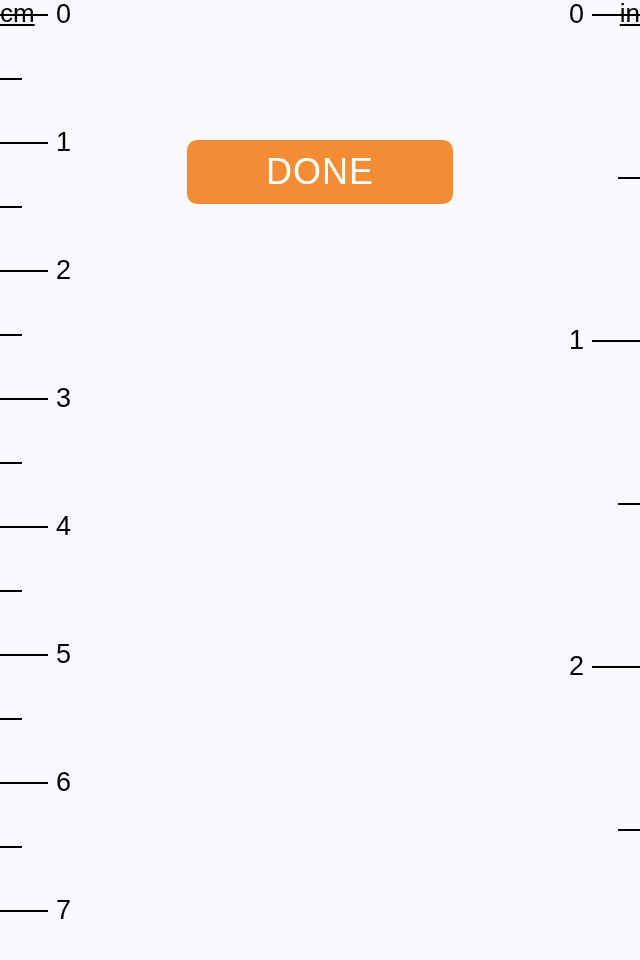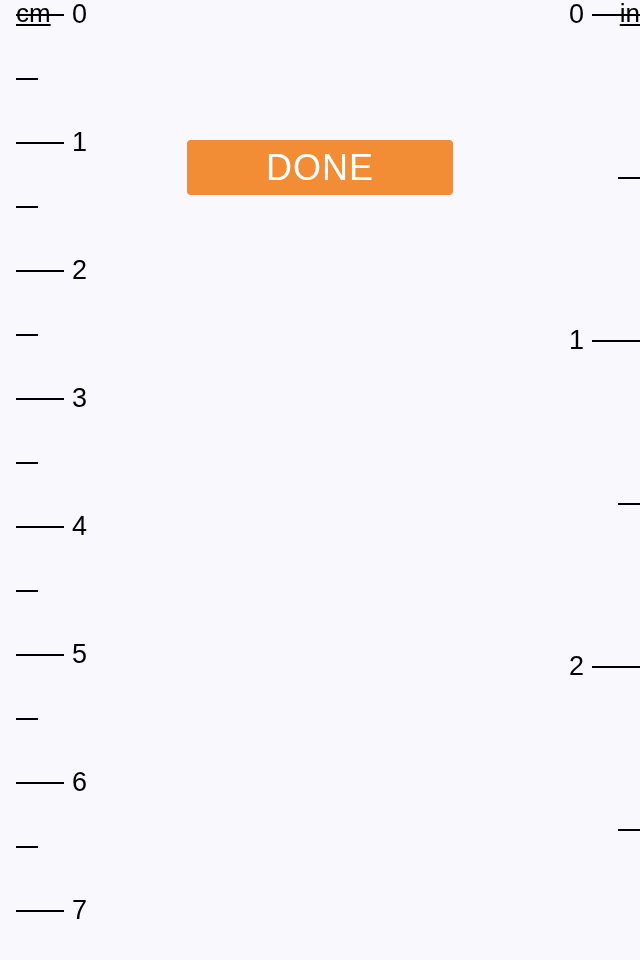--- a/index.html
+++ b/index.html
@@ -10,21 +10,21 @@
     body {
       width: 640px;
       height: 960px;
       background: #f9f8fd;
       position: relative;
       font-family: -apple-system, BlinkMacSystemFont, "Helvetica Neue", Arial, sans-serif;
       overflow: hidden;
     }
     .ruler-left {
       position: absolute;
-      left: 16px;
+      left: 0;
       top: 0;
       width: 100px;
       height: 100%;
     }
     .ruler-right {
       position: absolute;
       right: 0;
       top: 0;
       width: 100px;
       height: 100%;
@@ -90,24 +90,24 @@
       color: #000;
       transform: translateY(-50%);
       font-weight: 400;
     }
     .done-button {
       position: absolute;
       left: 50%;
       top: 140px;
       transform: translateX(-50%);
       width: 266px;
-      height: 55px;
+      height: 64px;
       background: #f28d35;
       border: none;
-      border-radius: 4px;
+      border-radius: 10px;
       color: #fff;
       font-size: 36px;
       font-weight: 400;
       letter-spacing: 1px;
       cursor: pointer;
       font-family: inherit;
     }
   </style>
 </head>
 <body>

